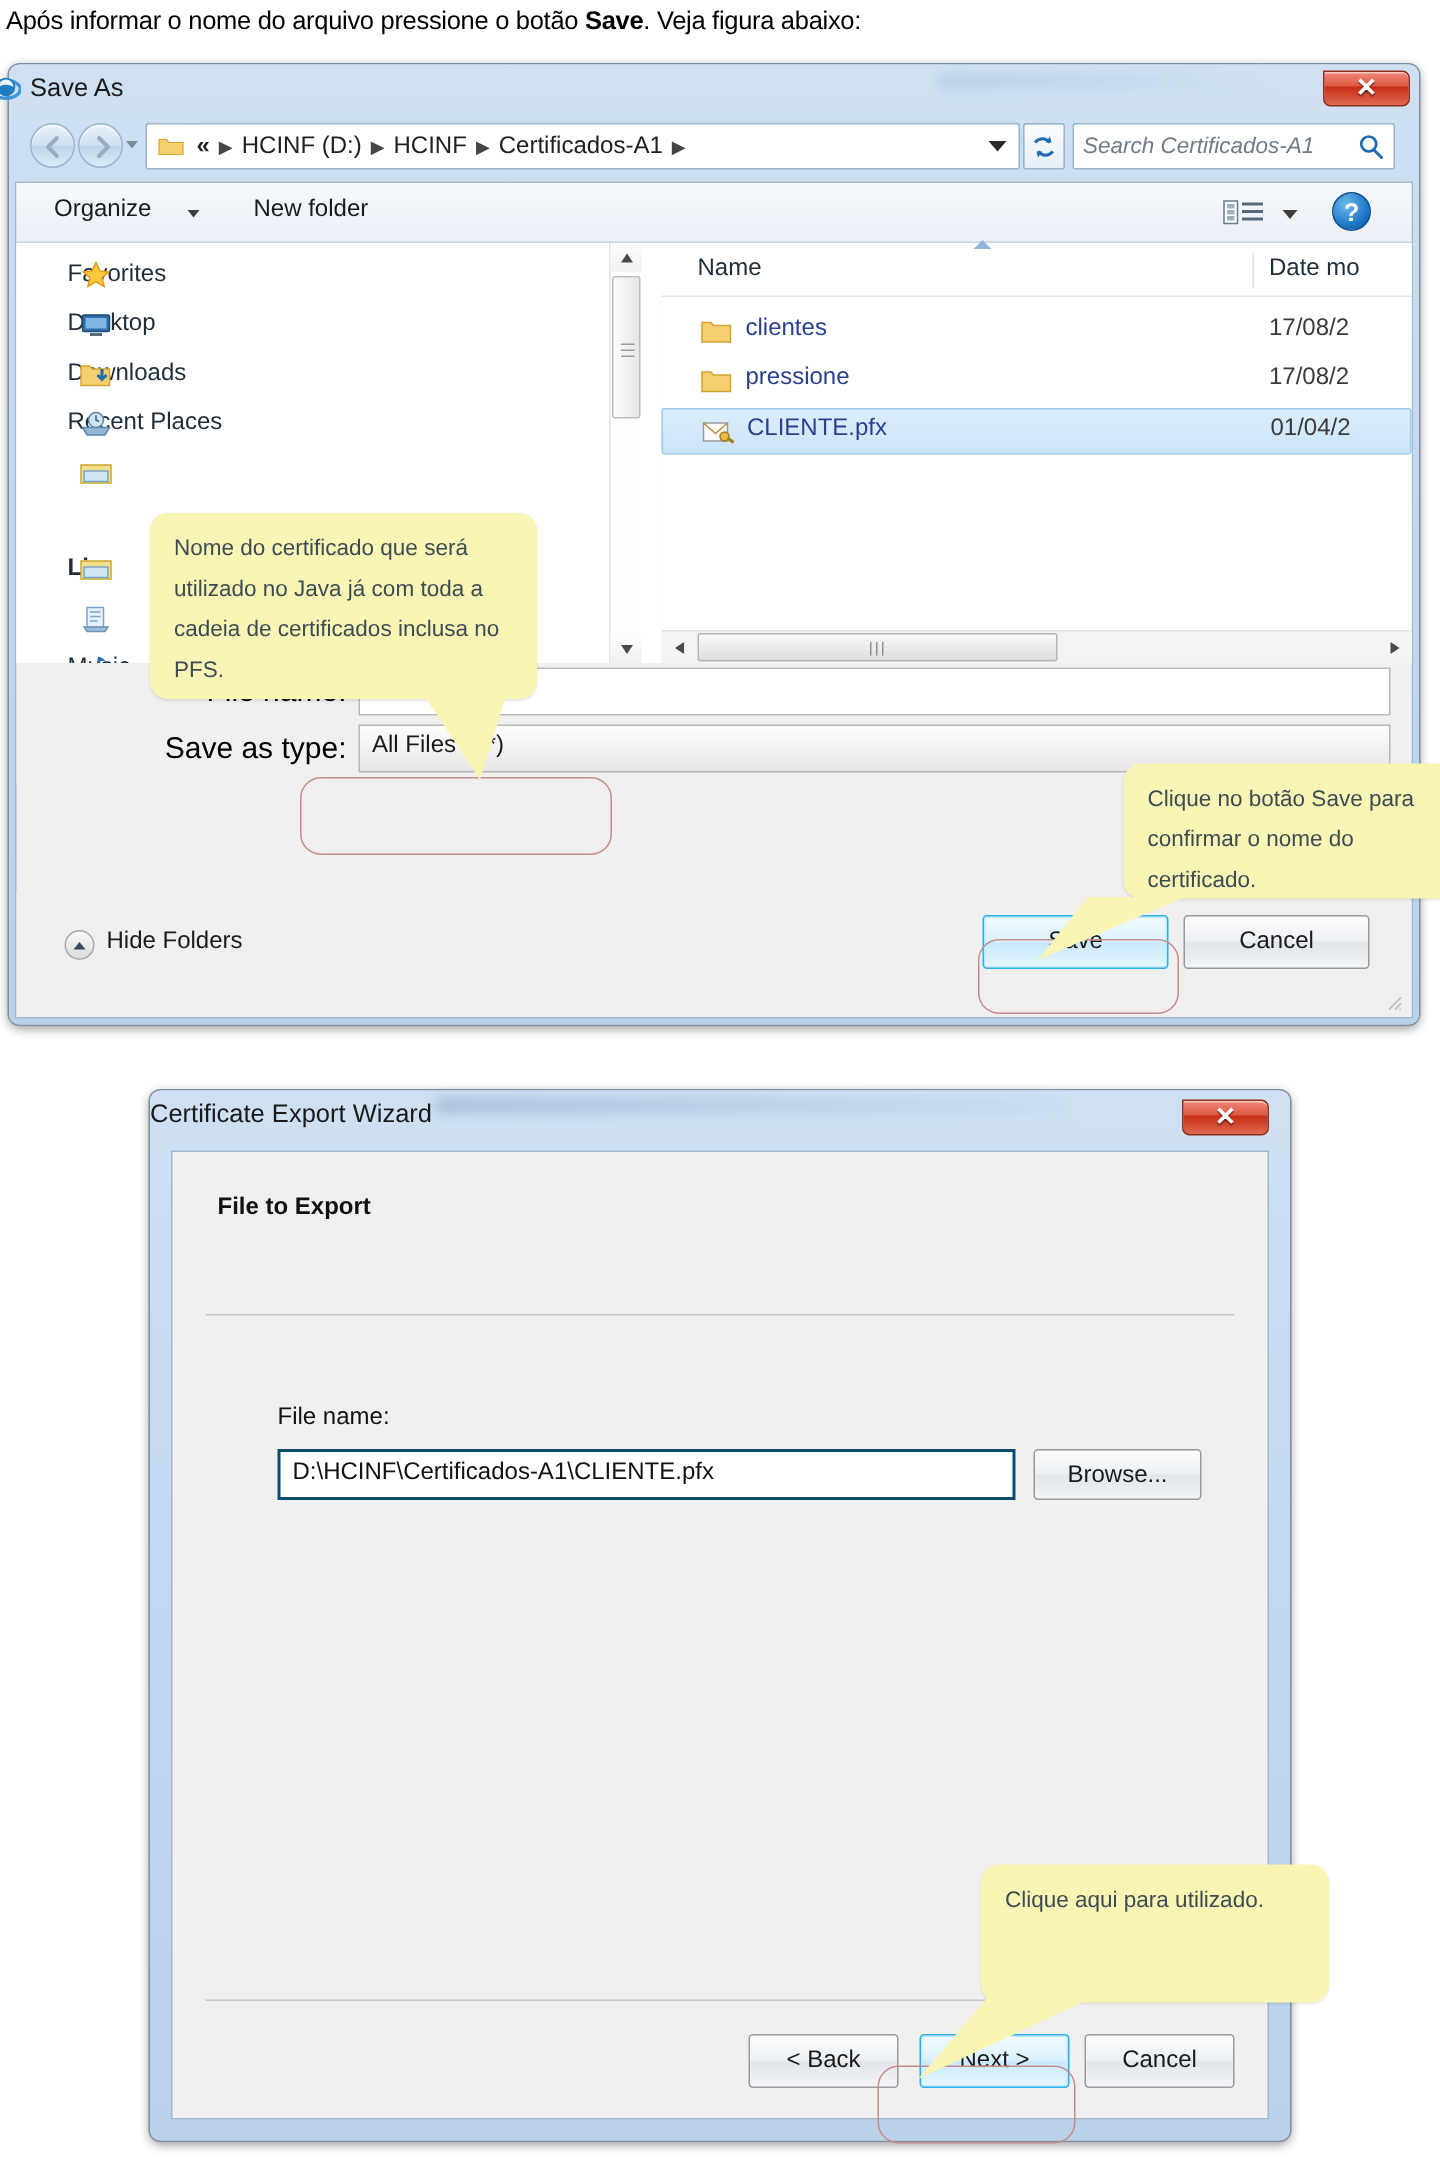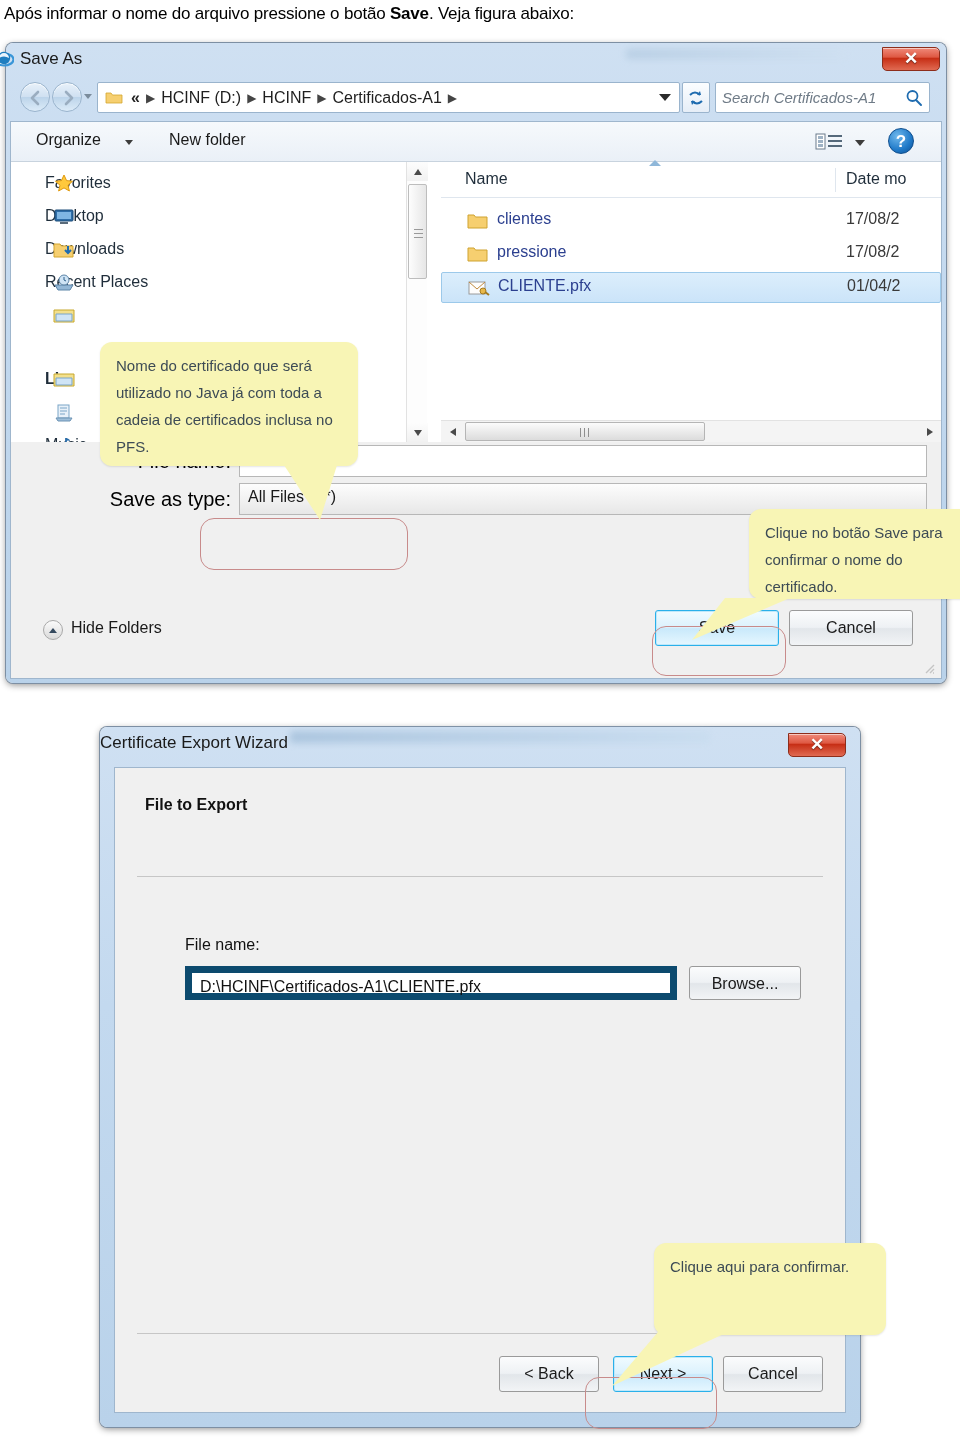--- a/index.html
+++ b/index.html
@@ -280,21 +280,21 @@
     position:absolute; left:14px; top:40px; right:14px; bottom:14px;
     background:#f0f0f0; border:1px solid #9fb6cd;
   }
   #wiz-heading { position:absolute; left:30px; top:28px; font-size:16px; font-weight:bold; color:#111; }
   #wiz-sub { position:absolute; left:62px; top:55px; font-size:16px; color:#111; }
   #wiz-hr-top { position:absolute; left:22px; right:22px; top:108px; height:1px; background:#c6c6c6;}
   #wiz-hr-bot { position:absolute; left:22px; right:22px; bottom:78px; height:1px; background:#c6c6c6;}
   #wiz-lbl-filename { position:absolute; left:70px; top:168px; font-size:16px; color:#111; }
   #wiz-input {
     position:absolute; left:70px; top:198px; width:492px; height:34px;
-    background:#fff; border:7px solid #0c4a6e;
+    background:#fff; border:2px solid #0c4a6e;
     font-size:16px; color:#111; padding:5px 8px;
   }
   #wiz-browse { position:absolute; left:574px; top:198px; width:112px; height:34px;}
   #wiz-back { position:absolute; right:246px; bottom:20px; width:100px; }
   #wiz-next { position:absolute; right:132px; bottom:20px; width:100px; }
   #wiz-cancel { position:absolute; right:22px; bottom:20px; width:100px; }
 </style>
 </head>
 <body>
 
@@ -611,17 +611,17 @@
     <div id="wiz-hr-bot"></div>
     <div class="winbtn" id="wiz-back">&lt; Back</div>
     <div class="winbtn default" id="wiz-next">Next &gt;</div>
     <div class="winbtn" id="wiz-cancel">Cancel</div>
   </div>
 </div>
 
 <div class="redbox" style="left:585px; top:1377px; width:132px; height:52px;"></div>
 
 <div class="callout" style="left:654px; top:1243px; width:232px; height:92px;">
-  <span>Clique aqui para confirmar.</span>
+  <span>Clique aqui para utilizado.</span>
 </div>
 <svg style="position:absolute; left:610px; top:1330px; width:130px; height:62px;" viewBox="0 0 130 62">
   <path d="M48 2 L118 2 L2 56z" fill="#f8f5b5"></path>
 </svg>
 
 </body></html>

